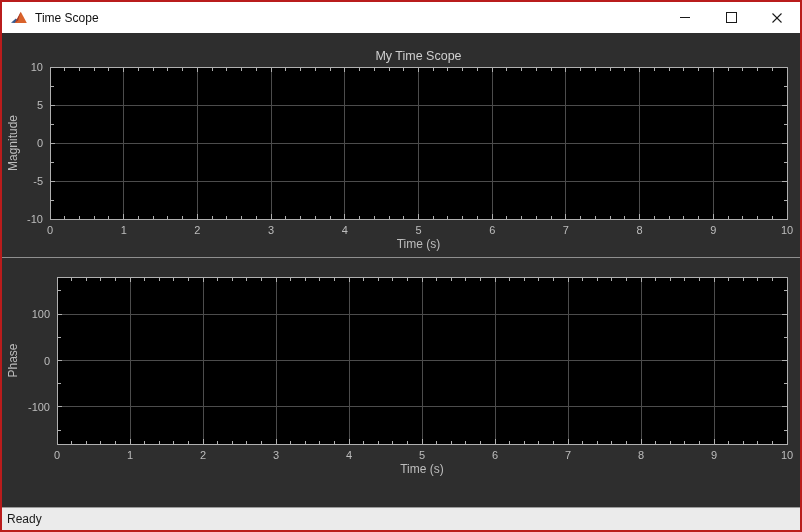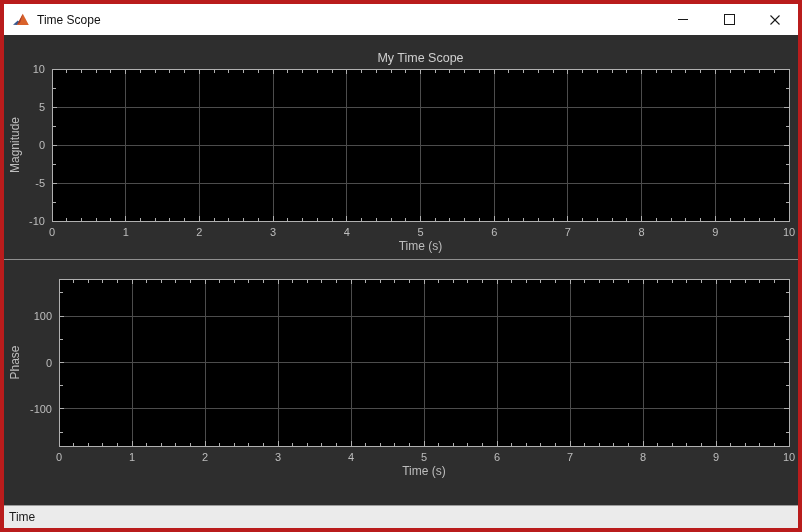--- a/index.html
+++ b/index.html
@@ -1,17 +1,17 @@
 <!DOCTYPE html>
 <html style="--toolstrip_bg: #0b4572; --help_badge: #7b9cbd; --panel_bg: #2e2e2e; --plot_bg: #000000; --grid: #4c4c4c; --axis: #b0b0b0; --tick_label: #bdbdbd; --title_text: #cfcfcf; --statusbar_bg: #ebebeb;"><head>
 <meta charset="utf-8">
 <style>
   html,body{margin:0;padding:0;background:#9a9a9a;}
   .window{
-    width:802px;height:532px;box-sizing:border-box;border:4px solid #b91c1c;
+    width:802px;height:532px;box-sizing:border-box;border:2px solid #b91c1c;
     display:flex;flex-direction:column;background:var(--panel_bg,#2e2e2e);
     font-family:"Liberation Sans",sans-serif;position:relative;overflow:hidden;
   }
   
   .titlebar{height:31px;flex:none;background:#ffffff;display:flex;align-items:center;}
   .app-icon{margin-left:9px;flex:none;display:flex;}
   .titlebar-title{margin-left:8px;font-size:12px;color:#111;}
   .titlebar-spacer{flex:1;}
   .win-btn{width:46px;height:31px;display:flex;align-items:center;justify-content:center;cursor:default;}
   .min-glyph{width:10px;height:1px;background:#1a1a1a;display:block;}
@@ -372,16 +372,16 @@
           <text x="48" y="60.11111111111111" text-anchor="end" font-size="11" fill="#bdbdbd" font-family="&quot;Liberation Sans&quot;, sans-serif">100</text>
           <text x="48" y="106.5" text-anchor="end" font-size="11" fill="#bdbdbd" font-family="&quot;Liberation Sans&quot;, sans-serif">0</text>
           <text x="48" y="152.88888888888889" text-anchor="end" font-size="11" fill="#bdbdbd" font-family="&quot;Liberation Sans&quot;, sans-serif">-100</text>
           <text x="420" y="215" text-anchor="middle" font-size="12" fill="#bdbdbd" font-family="&quot;Liberation Sans&quot;, sans-serif">Time (s)</text>
           <text x="15" y="102.5" text-anchor="middle" font-size="12" fill="#bdbdbd" font-family="&quot;Liberation Sans&quot;, sans-serif" transform="rotate(-90 15 102.5)">Phase</text>
         </svg>
     </div>
   </div>
 
   <div class="statusbar">
-    <span>Time</span>
+    <span>Ready</span>
   </div>
 
 </div>
 
 </body></html>

